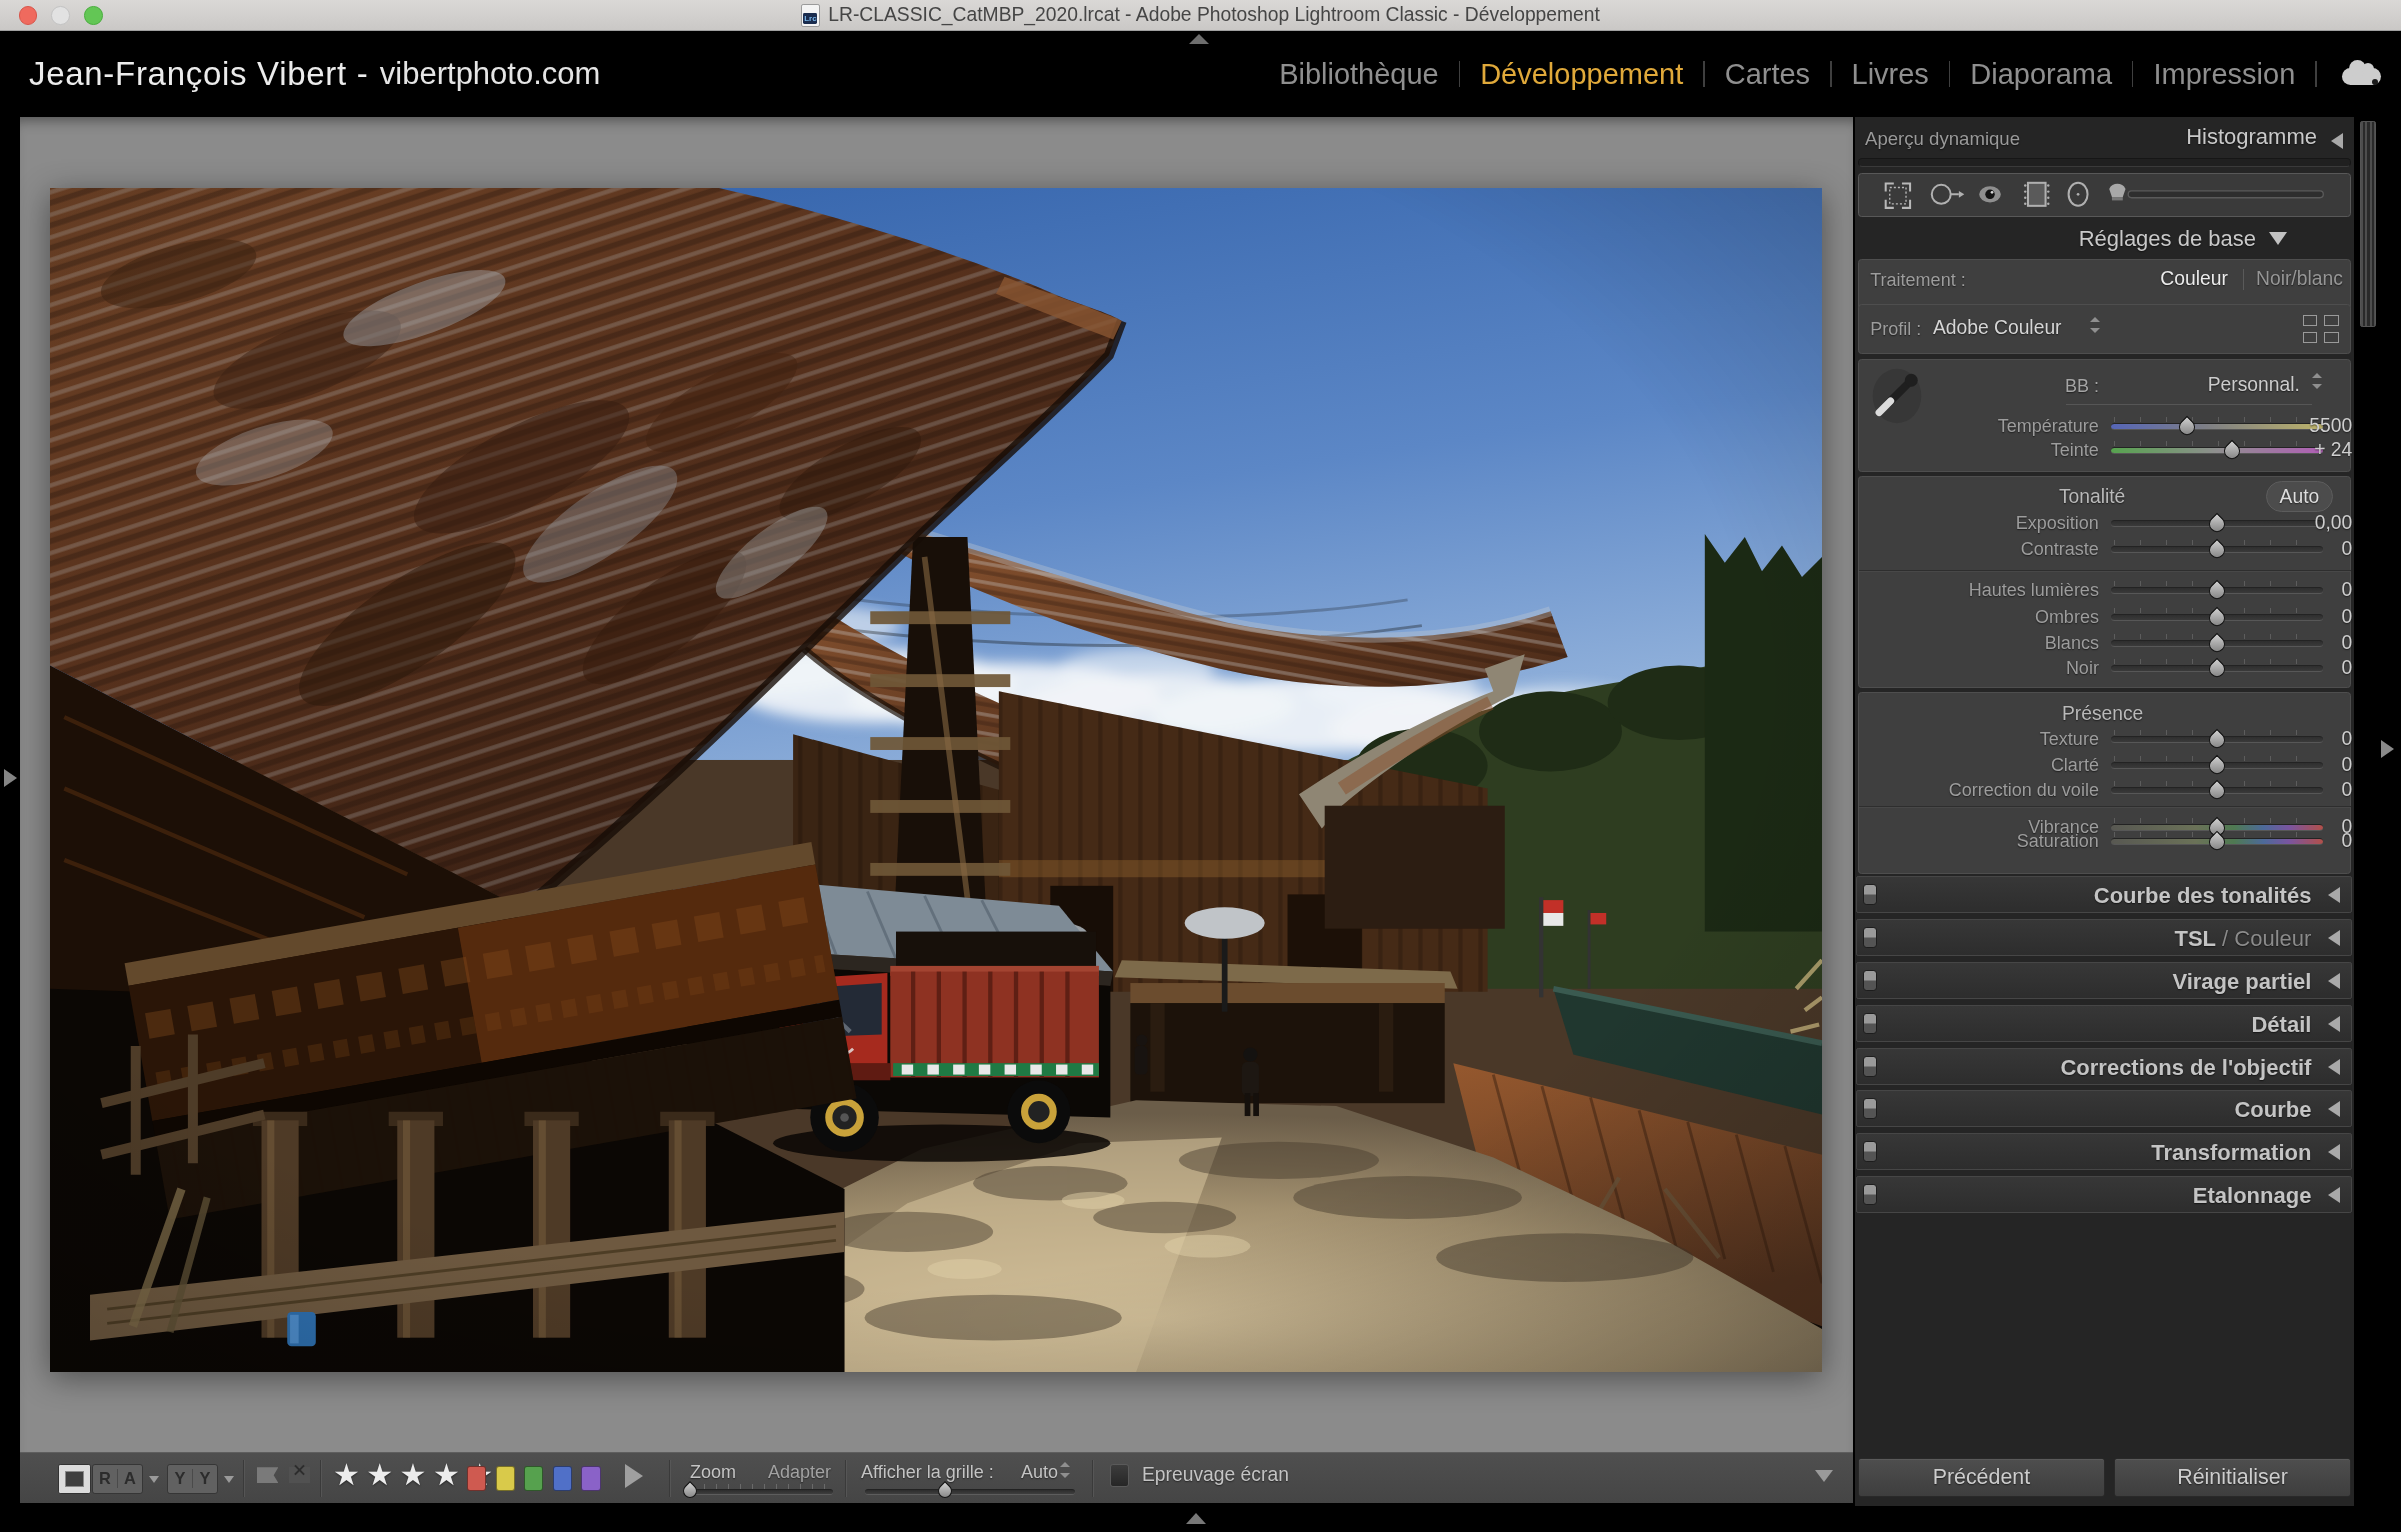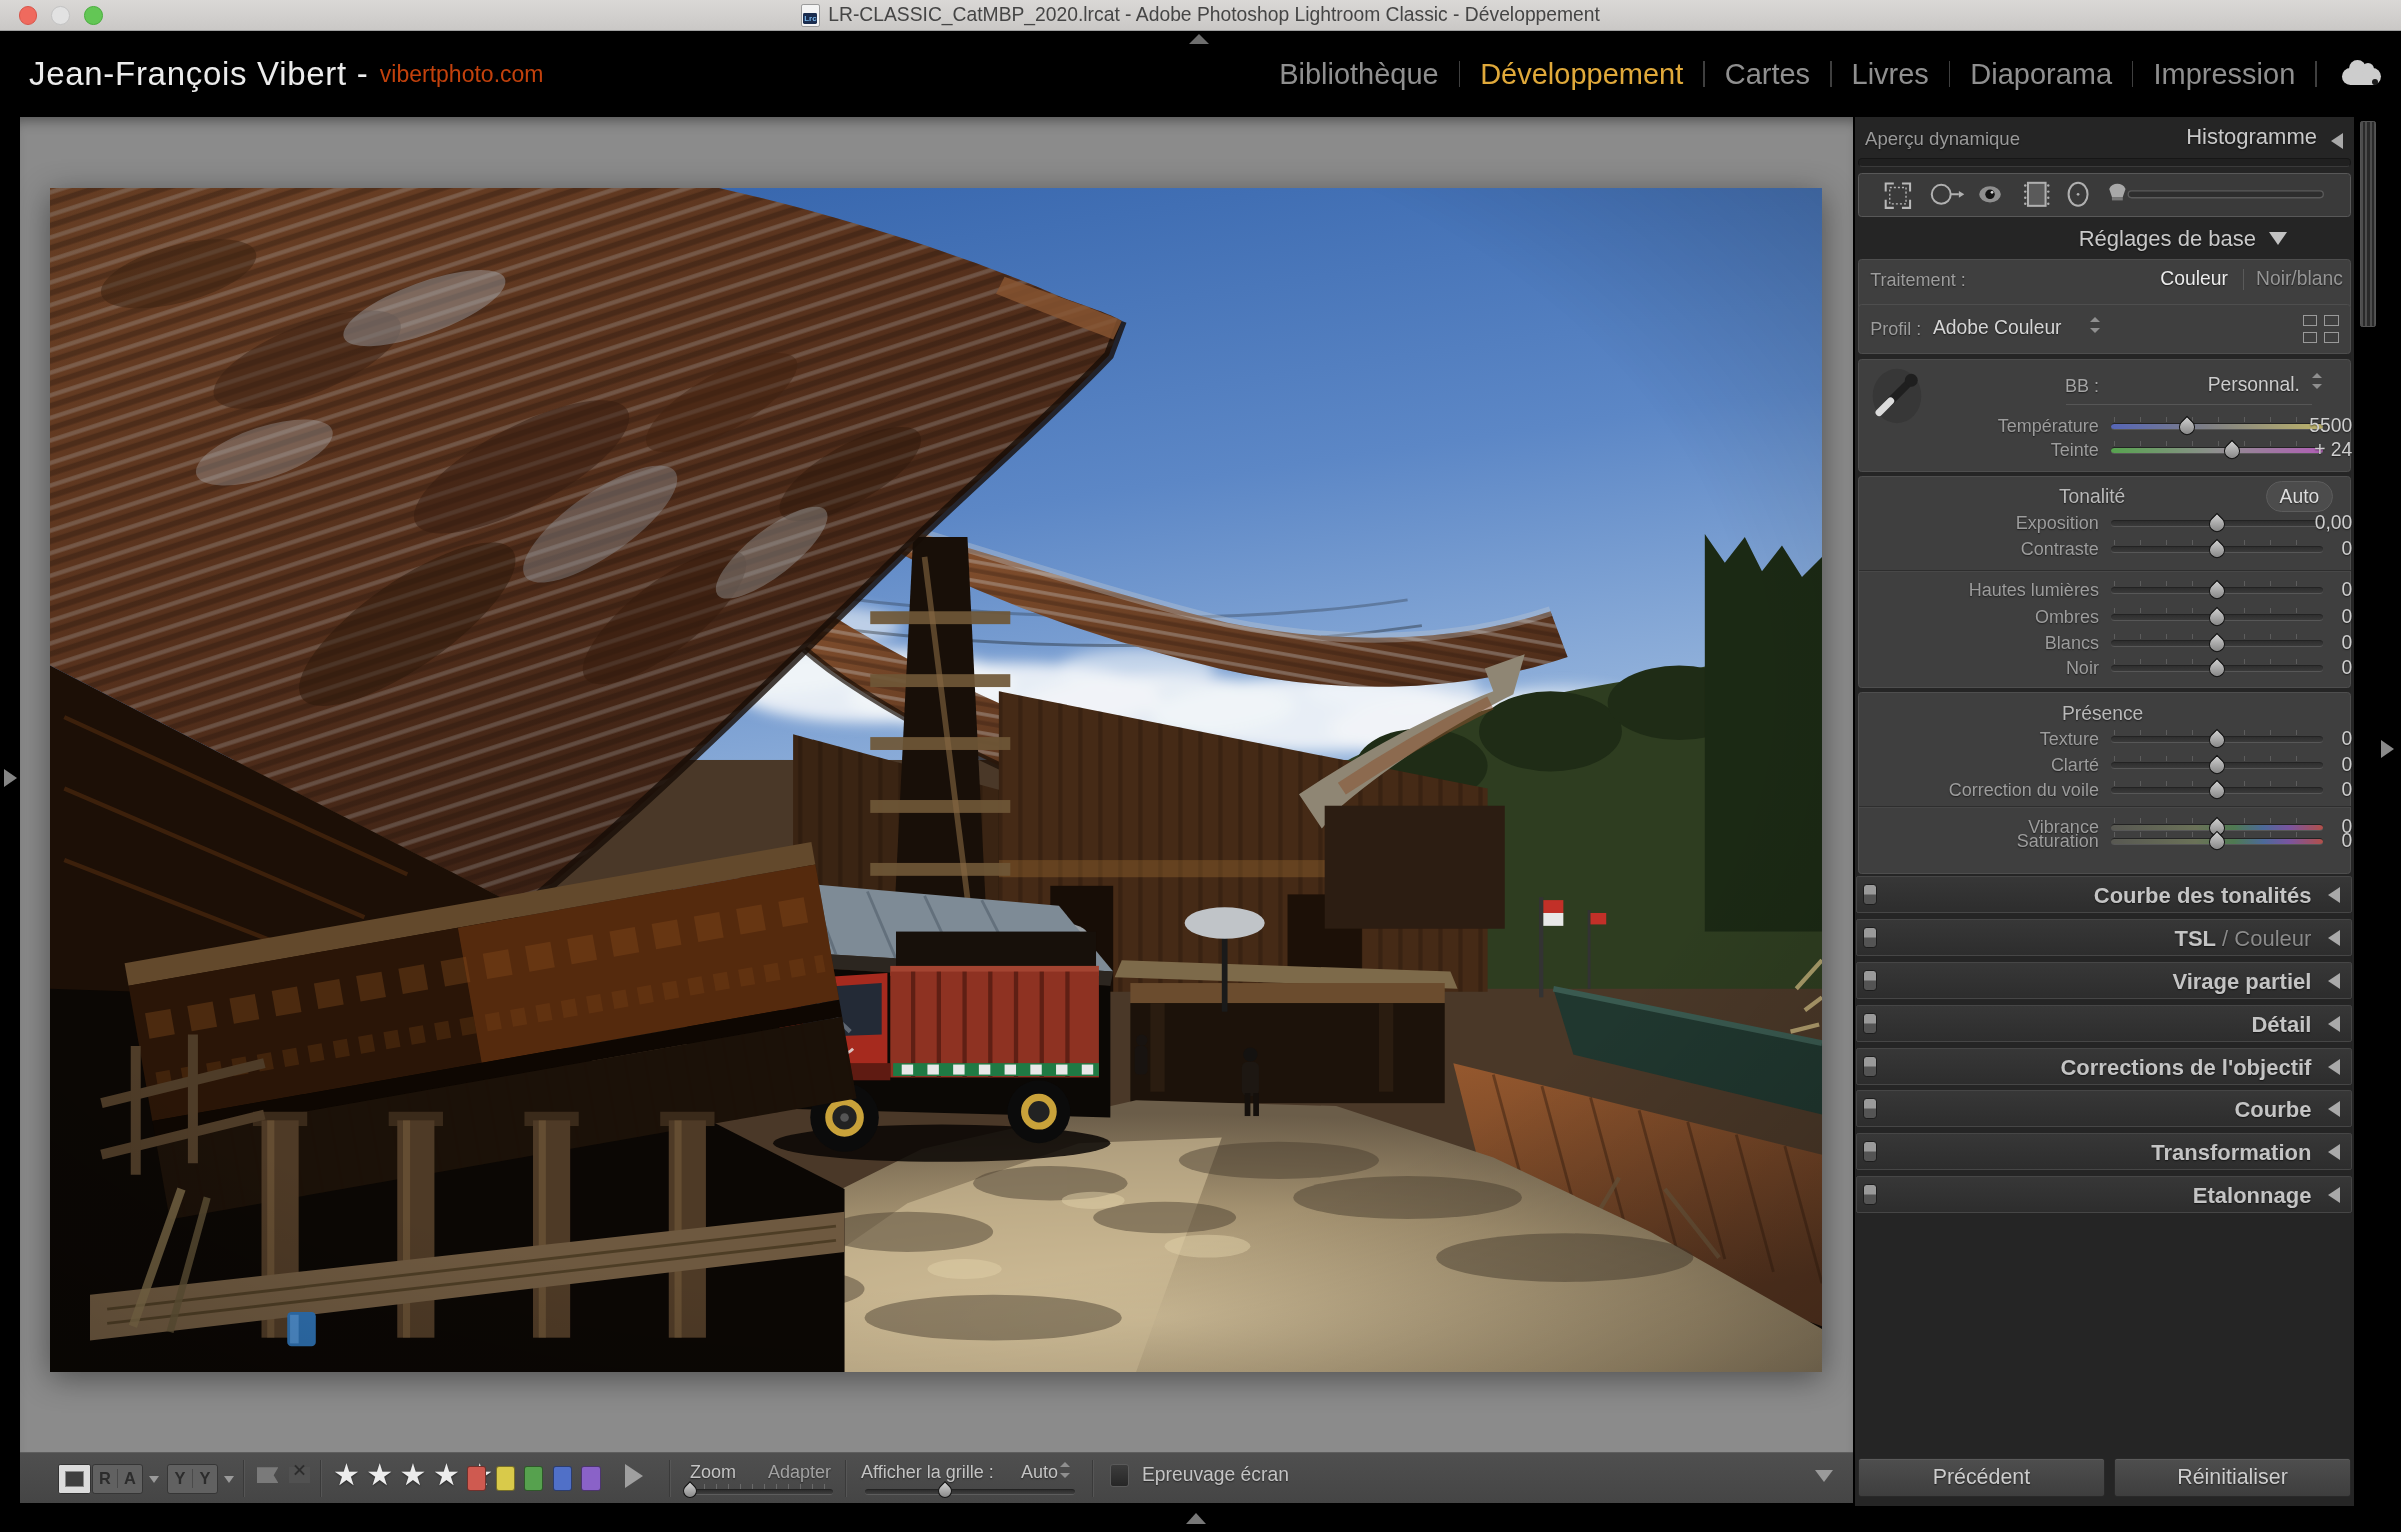--- a/index.html
+++ b/index.html
@@ -20,21 +20,21 @@
     position:relative;display:inline-block;}
   .lrcbadge i{position:absolute;left:1.4px;bottom:1.4px;right:1.4px;height:11.4px;background:#1a2c4e;color:#7ab6e8;
     font-style:normal;font-size:7.9px;line-height:11.4px;text-align:center;border-radius:1.4px;font-weight:bold;}
 
   
   .topnav{position:absolute;left:0;top:31px;width:2401px;height:86px;background:#000;}
   .navarrow-top{position:absolute;left:1189px;top:2.9px;width:0;height:0;
     border-left:10px solid transparent;border-right:10px solid transparent;border-bottom:10px solid #6e6e6e;}
   .identity{position:absolute;left:29px;top:0;height:86px;display:flex;align-items:center;gap:11.4px;}
   .id-name{color:#ececec;font-size:33px;font-weight:300;letter-spacing:0.7px;}
-  .id-site{color:#c2410c;font-size:23px;font-weight:300;}
+  .id-site{color:#e5e5e5;font-size:31px;font-weight:300;}
   .modules{position:absolute;right:14.3px;top:0;height:86px;display:flex;align-items:center;gap:20px;}
   .mod{color:#8f8f8f;font-size:29px;font-weight:300;cursor:default;}
   .mod.active{color:#e0a93a;}
   .msep{width:1.4px;height:26px;background:#3f3f3f;display:inline-block;}
   .cloudwrap{position:relative;width:50px;height:43px;display:inline-block;}
   .cloud{position:absolute;left:5.7px;top:15.7px;width:39px;height:17px;background:#cdcdcd;border-radius:9.3px;}
   .cloud::before{content:"";position:absolute;left:6.4px;top:-8.6px;width:17px;height:17px;background:#cdcdcd;border-radius:50%;}
   .cloud::after{content:"";position:absolute;right:7.1px;top:-5.7px;width:12px;height:12px;background:#cdcdcd;border-radius:50%;}
   .clouddot{position:absolute;right:8.6px;top:26px;width:6.4px;height:6.4px;background:#1a1a1a;border-radius:50%;}
 

